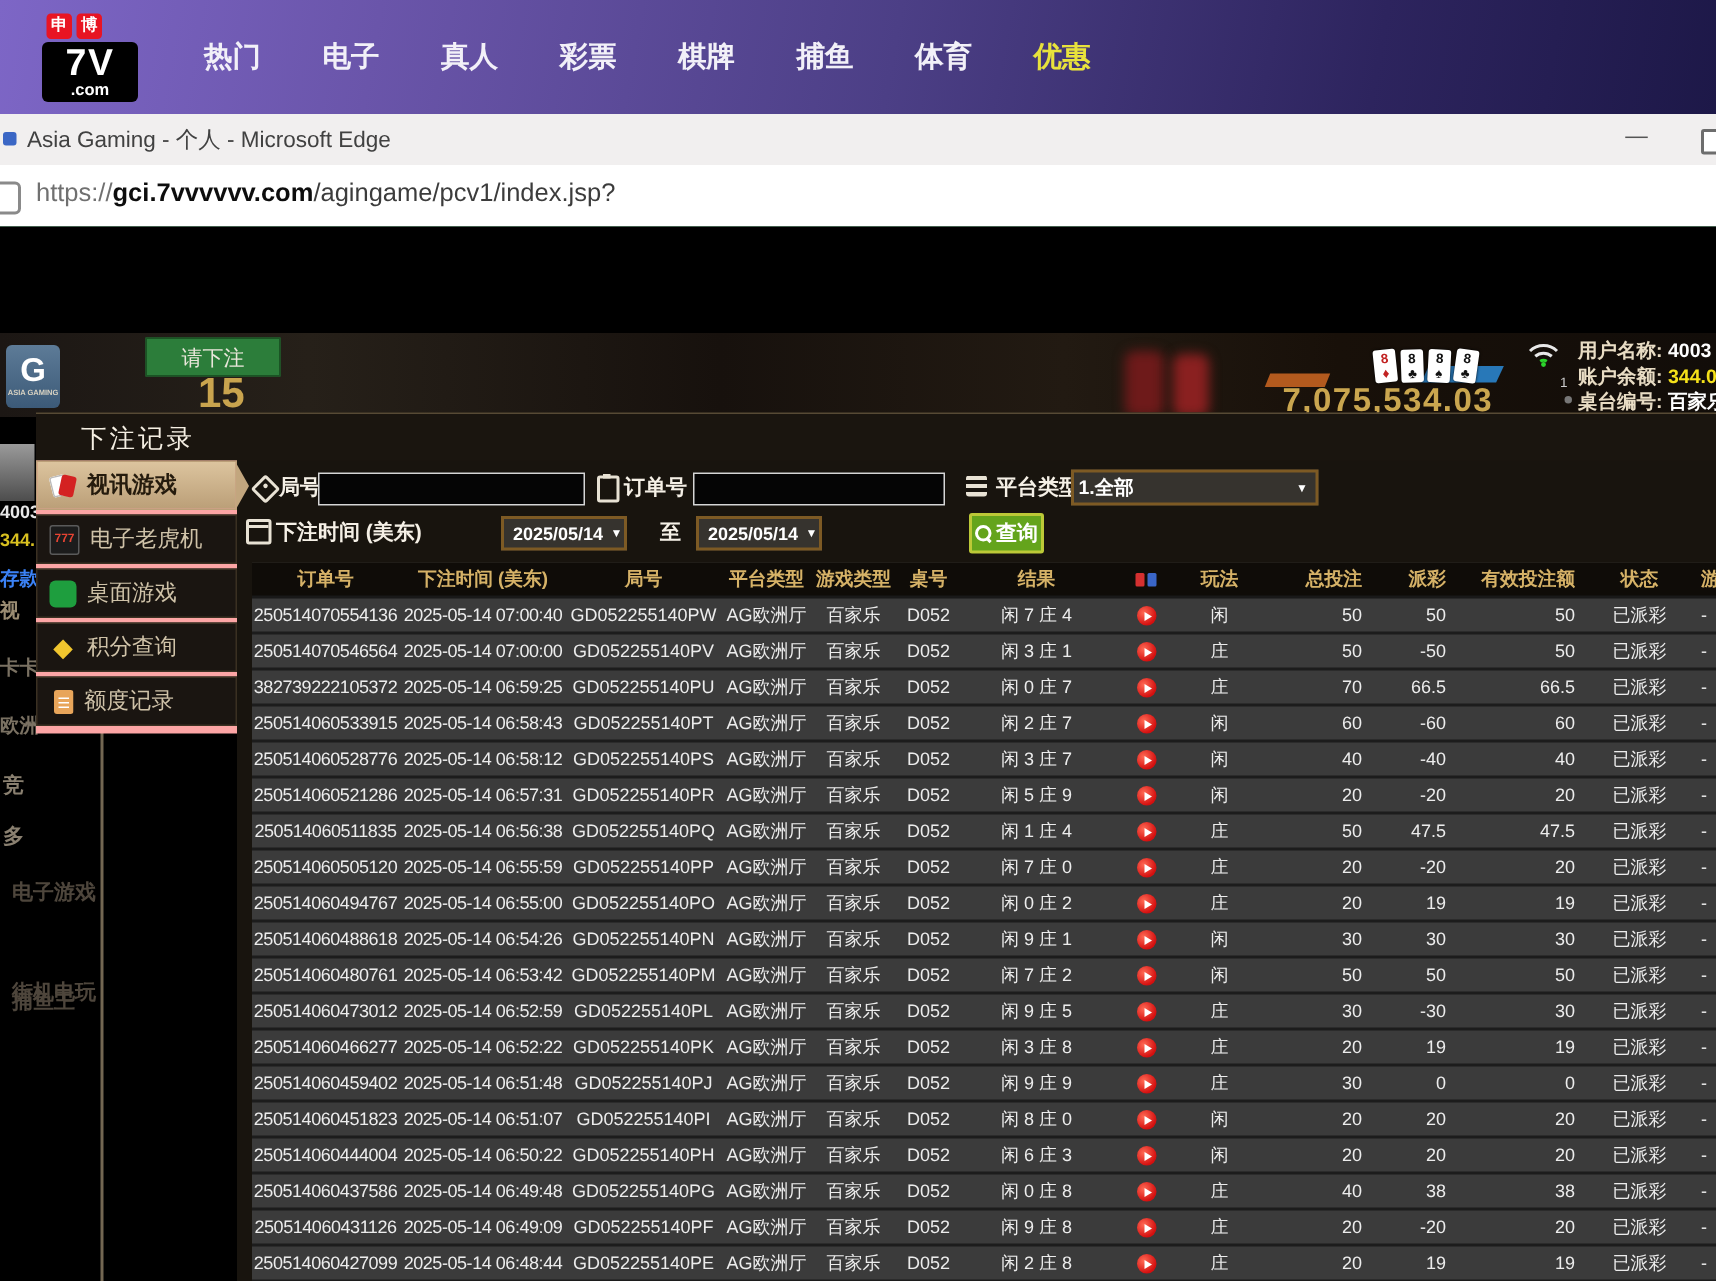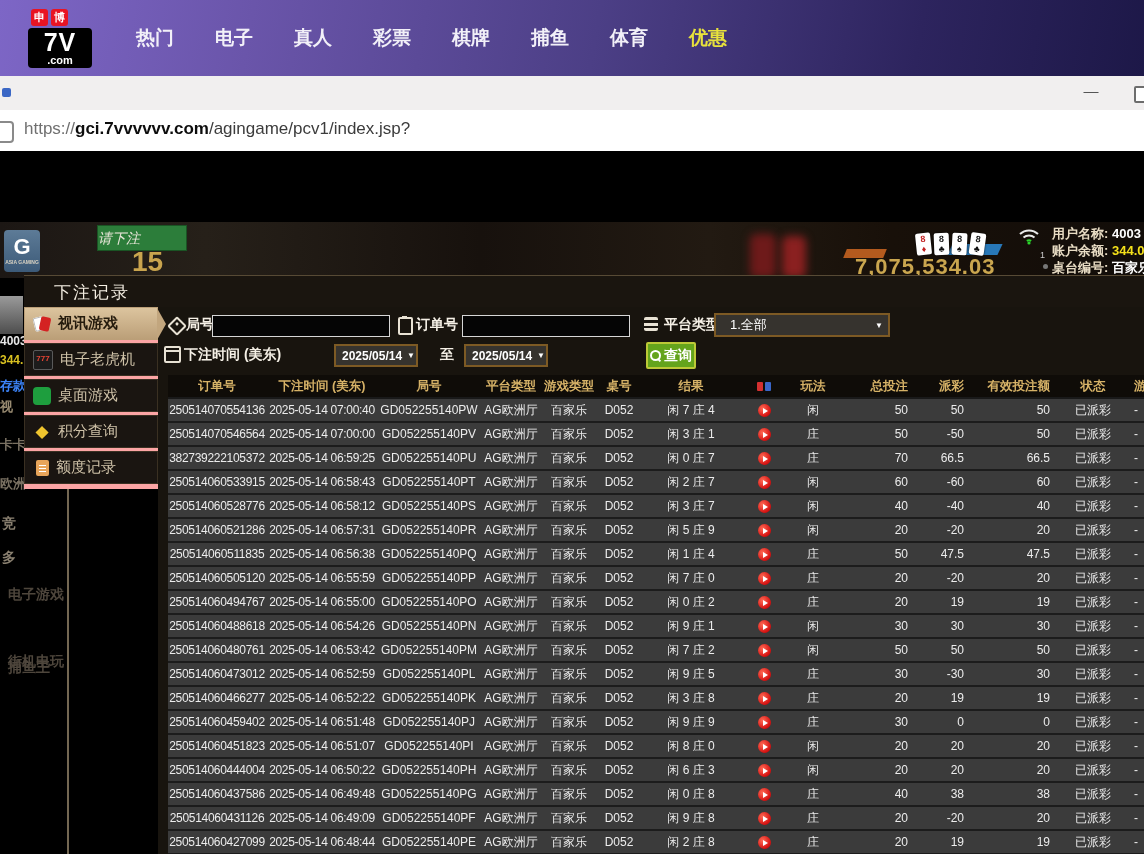--- a/index.html
+++ b/index.html
@@ -41,21 +41,21 @@
   .url-path{color:#3c3c3c;}
 
   
   .underlay{position:absolute;left:0;top:151px;width:1144px;height:703px;background:#000;}
   .gamestrip{position:absolute;left:0;top:222px;width:1144px;height:56px;overflow:hidden;
     background:linear-gradient(90deg,#1c1714 0%,#262019 18%,#17110d 42%,#221a12 62%,#181009 78%,#120d09 100%);}
   .g-logo{position:absolute;left:4px;top:8px;width:36px;height:42px;background:linear-gradient(#5d7b97,#3c5a78);
     border-radius:4px;color:#fff;font-size:22px;font-weight:900;text-align:center;line-height:34px;}
   .g-logo small{display:block;font-size:5px;line-height:5px;margin-top:-4px;color:#d8d2c2;}
   .bet-call{position:absolute;left:97px;top:3px;width:88px;height:24px;background:#2c7d3a;
-    border:1px solid #1a5424;color:#e9e6da;font-size:14px;text-align:left;line-height:24px;font-style:italic;}
+    border:1px solid #1a5424;color:#e9e6da;font-size:14px;text-align:center;line-height:24px;}
   .countdown{position:absolute;left:132px;top:24px;color:#c9a44e;font-size:28px;font-weight:700;}
   .blob{position:absolute;filter:blur(4px);border-radius:6px;}
   .blob1{left:750px;top:12px;width:26px;height:44px;background:#6e1a1a;}
   .blob2{left:782px;top:14px;width:24px;height:42px;background:#8a2020;}
   .o-shape{position:absolute;left:845px;top:27px;width:40px;height:9px;background:#b35a1e;transform:skewX(-22deg);}
   .b-shape{position:absolute;left:950px;top:22px;width:50px;height:11px;background:#2878b8;transform:skewX(-25deg);}
   .jackpot{position:absolute;left:855px;top:32px;color:#caa64f;font-size:22px;font-weight:700;letter-spacing:1px;}
   .pcard{position:absolute;top:11px;width:15px;height:21px;background:#fff;border-radius:2px;
     font-size:9px;font-weight:700;color:#111;text-align:center;line-height:10px;padding-top:1px;box-shadow:0 0 2px #000;}
   .pcard .red{color:#c22222;}
@@ -111,21 +111,21 @@
     background:repeating-linear-gradient(#e8e2d4 0 3px,transparent 3px 5.5px);border-radius:2px;}
   .ic-cal{left:6px;top:39px;width:13px;height:13px;border:2px solid #e8e2d4;border-radius:2px;}
   .ic-cal::before{content:"";position:absolute;left:0;top:2px;width:13px;height:2px;background:#e8e2d4;}
   .txt-input{position:absolute;height:20px;background:#050505;border:1px solid #d6d6d6;color:#eee;
     font-size:13px;padding:0 4px;outline:none;}
   .in-round{left:54px;top:8px;width:168px;}
   .in-order{left:304px;top:8px;width:158px;}
   .dd{position:absolute;background:#36332e;border:2px solid #7d5a24;color:#fff;font-weight:700;
     display:flex;align-items:center;cursor:pointer;}
   .dd .caret{margin-left:auto;font-size:8px;padding:0 5px;color:#fff;}
-  .dd-platform{left:556px;top:6px;width:158px;height:20px;font-size:13px;padding-left:14px;font-weight:400;}
+  .dd-platform{left:556px;top:6px;width:158px;height:20px;font-size:13px;padding-left:3px;font-weight:700;}
   .dd-date1{left:176px;top:37px;width:74px;height:19px;font-size:12px;padding-left:6px;}
   .dd-date2{left:306px;top:37px;width:74px;height:19px;font-size:12px;padding-left:6px;}
   .to-label{left:282px;top:39px;}
   .search-btn{position:absolute;left:488px;top:35px;width:46px;height:23px;background:#64a41c;
     border:2px solid #bcc937;border-radius:2px;color:#fff;font-size:14px;font-weight:700;
     display:flex;align-items:center;justify-content:center;gap:3px;cursor:pointer;}
   .ic-mag{width:7px;height:7px;border:2px solid #fff;border-radius:50%;position:relative;flex:none;}
   .ic-mag::after{content:"";position:absolute;left:6px;top:6px;width:2px;height:4px;background:#fff;transform:rotate(-45deg);}
 
   
@@ -173,20 +173,21 @@
         <span class="nav-item">彩票</span>
         <span class="nav-item">棋牌</span>
         <span class="nav-item">捕鱼</span>
         <span class="nav-item">体育</span>
         <span class="nav-item hl">优惠</span>
       </div>
   </div>
 
   <div class="titlebar">
     <span class="tab-ico"></span>
+    <span class="win-title">Asia Gaming - 个人 - Microsoft Edge</span>
     <span class="btn-min">—</span>
     <span class="btn-max"></span>
   </div>
 
   <div class="urlbar">
     <span class="url-ico"></span>
     <span class="url-text"><span class="url-scheme">https://</span><span class="url-domain">gci.7vvvvvv.com</span><span class="url-path">/agingame/pcv1/index.jsp?</span></span>
   </div>
 
   <div class="underlay"></div>

